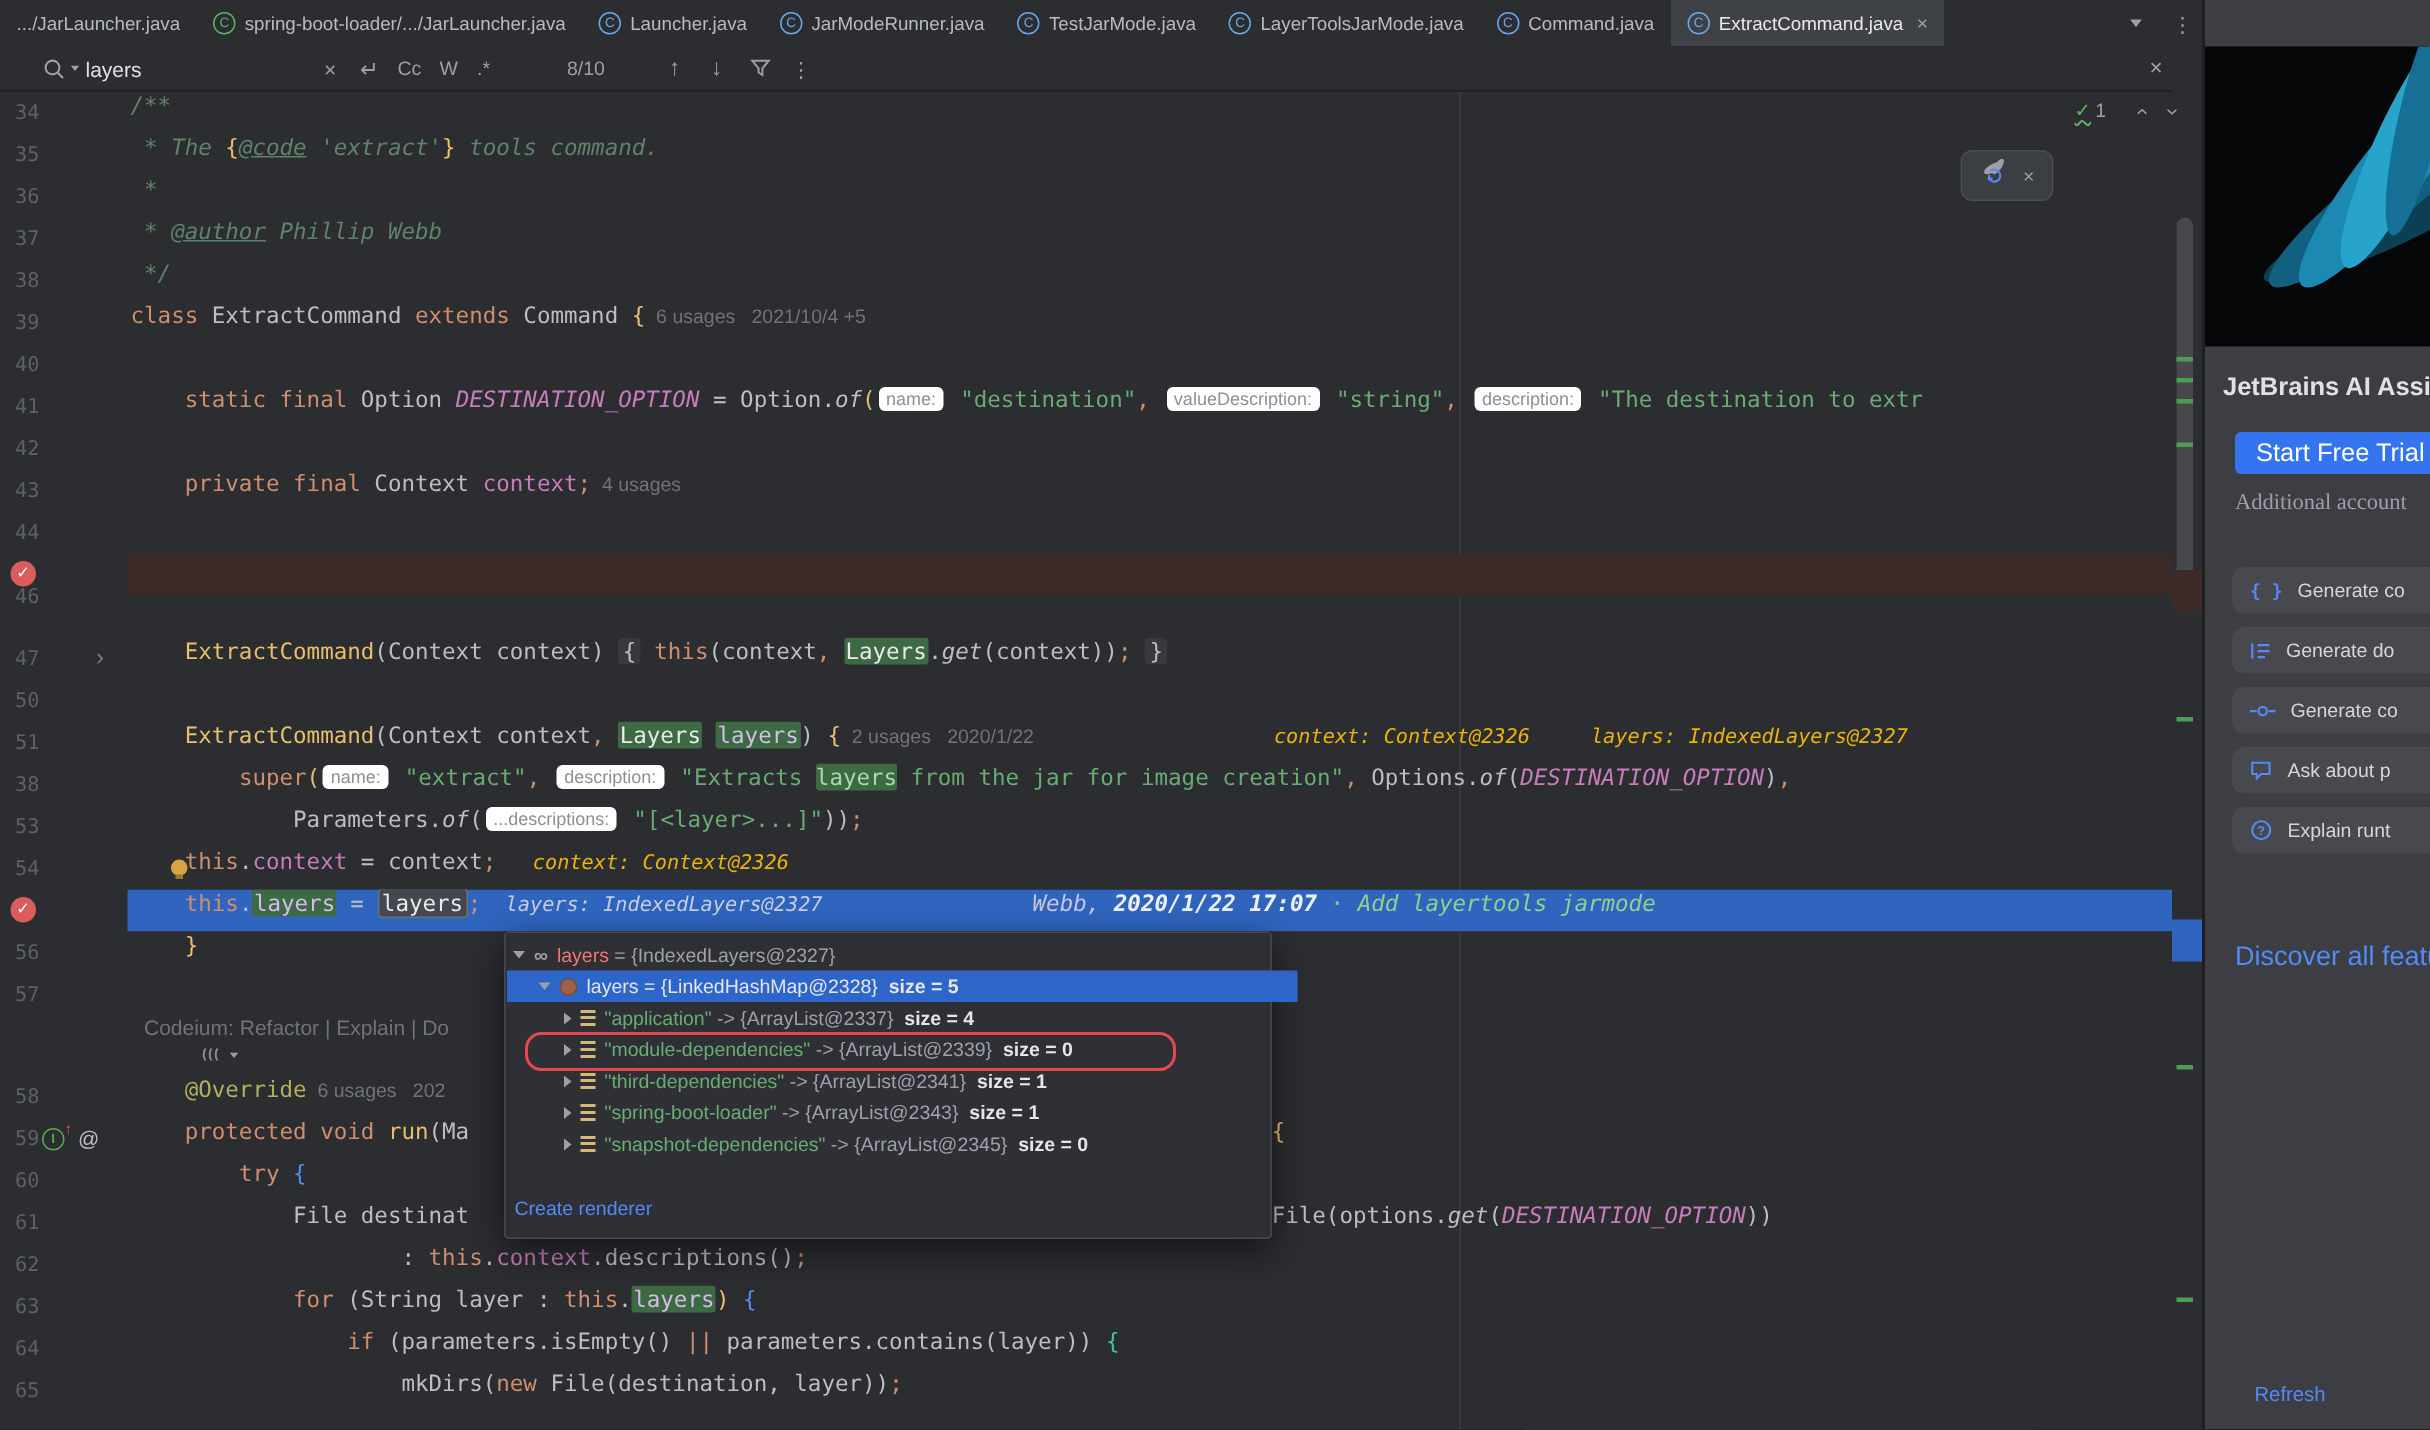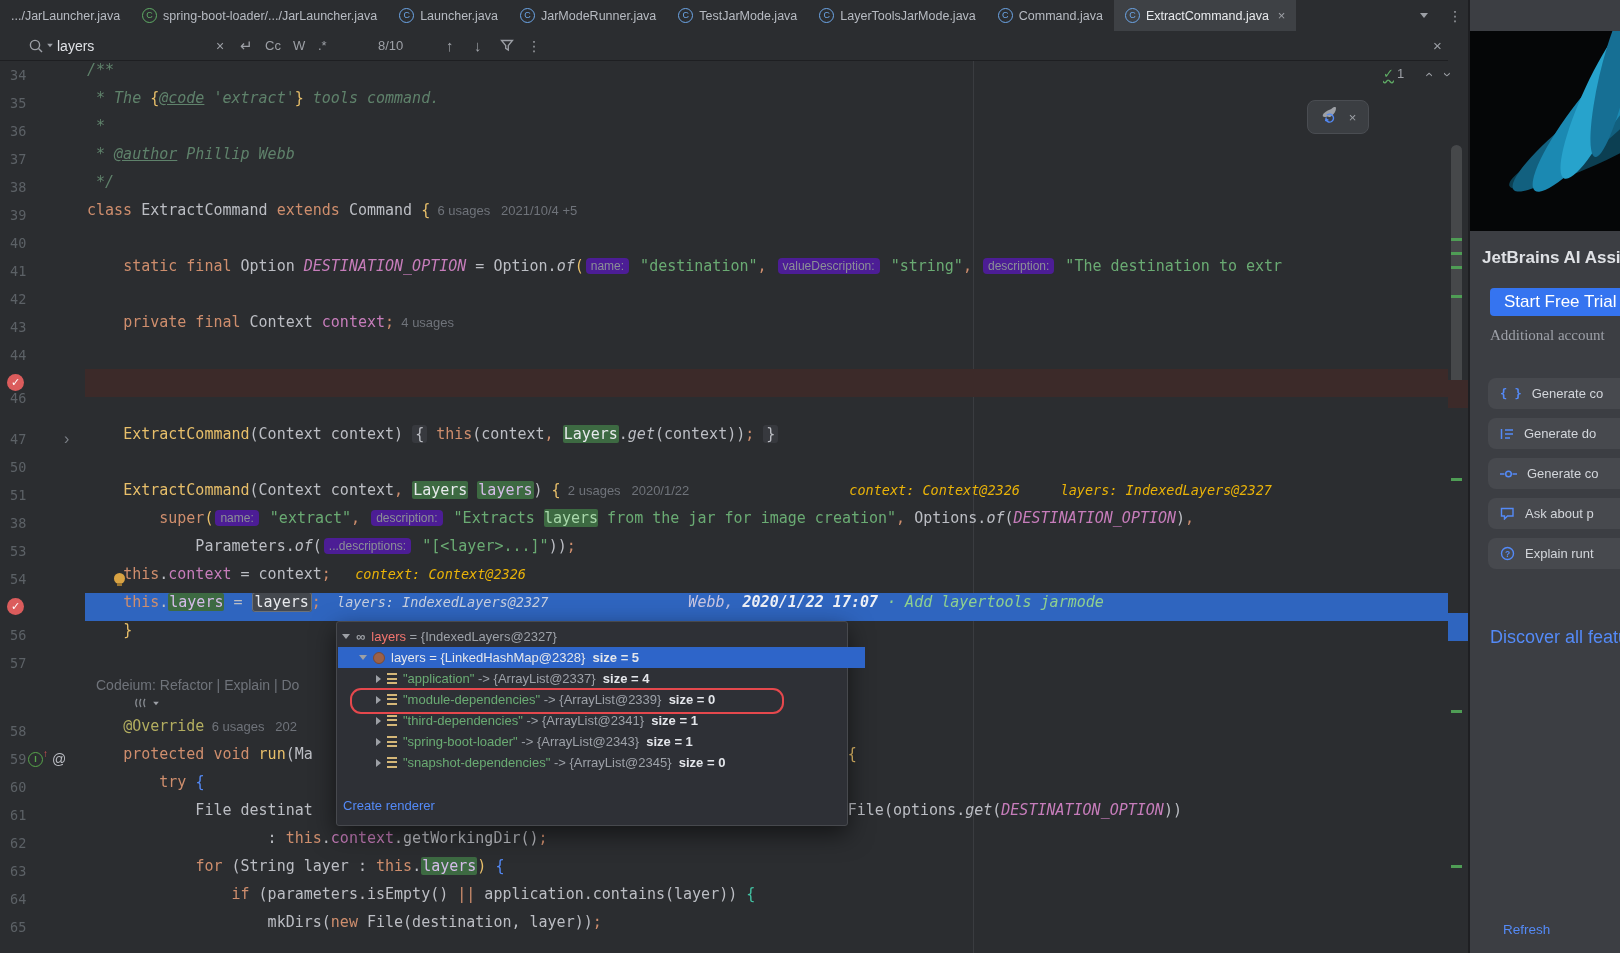--- a/index.html
+++ b/index.html
@@ -50,21 +50,21 @@
   .code{position:absolute;left:87px;top:0;line-height:28px;font:15px "DejaVu Sans Mono",monospace;
         white-space:pre;color:#BCBEC4;z-index:2;}
   .s-w{color:#BCBEC4}.s-kw{color:#CF8E6D}.s-decl{color:#E8BF6A}.s-yel{color:#E8BF6A}
   .s-cst{color:#C77DBB;font-style:italic}.s-fld{color:#C77DBB}.s-str{color:#6AAB73}
   .s-cmt{color:#5F826B;font-style:italic}.s-tag{color:#5F826B;font-style:italic;text-decoration:underline}
   .s-orn{color:#CF8E6D}.s-blu{color:#548AF7}.s-teal{color:#43C2A3}.s-mit{font-style:italic}
   .s-ann{color:#B3AE60}
   .s-use{font:13px "Liberation Sans",sans-serif;color:#6F737A}
   .s-dbg{font:italic 13.5px "DejaVu Sans Mono",monospace;color:#eab308}
   .s-dbgB{font:italic 13.5px "DejaVu Sans Mono",monospace;color:#C6CEDE}
-  .s-hint{display:inline-block;font:12px "Liberation Sans",sans-serif;color:#8C9096;background:#4c1d95;
+  .s-hint{display:inline-block;font:12px "Liberation Sans",sans-serif;color:#8C9096;background:#ffffff;
           border-radius:4px;padding:1px 5px;margin:0 2px;line-height:14px;vertical-align:1px;}
   .s-hl{background:#3D6A42;border-radius:2px;padding:0 1px;color:#E8EAED}
   .s-hlf{background:#3D6A42;border-radius:2px;padding:0 1px;color:#D5BCE8}
   .s-strhl{background:#3D6A42;border-radius:2px;color:#A9D8AB}
   .s-box{background:#44484E;border:1px solid #6C7178;border-radius:3px;padding:0 2px;color:#E8EAED}
   .s-fold{background:#37393E;border-radius:3px;padding:0 3px;color:#BCBEC4}
   .s-blameA{font-style:italic;color:#C8C5E0}
   .s-blameD{font-style:italic;font-weight:bold;color:#EDF0F6}
   .s-blameM{font-style:italic;color:#8FD08F}
   .s-gap{display:inline-block}
@@ -368,33 +368,33 @@
         <div class="line" style="top: 741px;">
           <div class="gut">
             <span class="lnum">61</span>
           </div>
           <span class="code"><span class="s-w">            File destinat</span><span class="s-gap" style="width: 535px;"></span><span class="s-w">File(options.</span><span class="s-mit">get</span><span class="s-w">(</span><span class="s-cst">DESTINATION_OPTION</span><span class="s-w">))</span></span>
         </div>
         <div class="line" style="top: 769px;">
           <div class="gut">
             <span class="lnum">62</span>
           </div>
-          <span class="code"><span class="s-w">                    : </span><span class="s-kw">this</span><span class="s-w">.</span><span class="s-fld">context</span><span class="s-w">.getWorkingDir()</span><span class="s-orn">;</span></span>
+          <span class="code"><span class="s-w">                    : </span><span class="s-kw">this</span><span class="s-w">.</span><span class="s-fld">context</span><span class="s-w">.descriptions()</span><span class="s-orn">;</span></span>
         </div>
         <div class="line" style="top: 797px;">
           <div class="gut">
             <span class="lnum">63</span>
           </div>
           <span class="code"><span class="s-w">            </span><span class="s-kw">for</span><span class="s-w"> (String layer : </span><span class="s-kw">this</span><span class="s-w">.</span><span class="s-hlf">layers</span><span class="s-yel">)</span><span class="s-w"> </span><span class="s-blu">{</span></span>
         </div>
         <div class="line" style="top: 825px;">
           <div class="gut">
             <span class="lnum">64</span>
           </div>
-          <span class="code"><span class="s-w">                </span><span class="s-kw">if</span><span class="s-w"> (parameters.isEmpty() </span><span class="s-orn">||</span><span class="s-w"> application.contains(layer)) </span><span class="s-teal">{</span></span>
+          <span class="code"><span class="s-w">                </span><span class="s-kw">if</span><span class="s-w"> (parameters.isEmpty() </span><span class="s-orn">||</span><span class="s-w"> parameters.contains(layer)) </span><span class="s-teal">{</span></span>
         </div>
         <div class="line" style="top: 853px;">
           <div class="gut">
             <span class="lnum">65</span>
           </div>
           <span class="code"><span class="s-w">                    mkDirs(</span><span class="s-kw">new</span><span class="s-w"> File(destination, layer))</span><span class="s-orn">;</span></span>
         </div>
       </div>
   </div>
 

